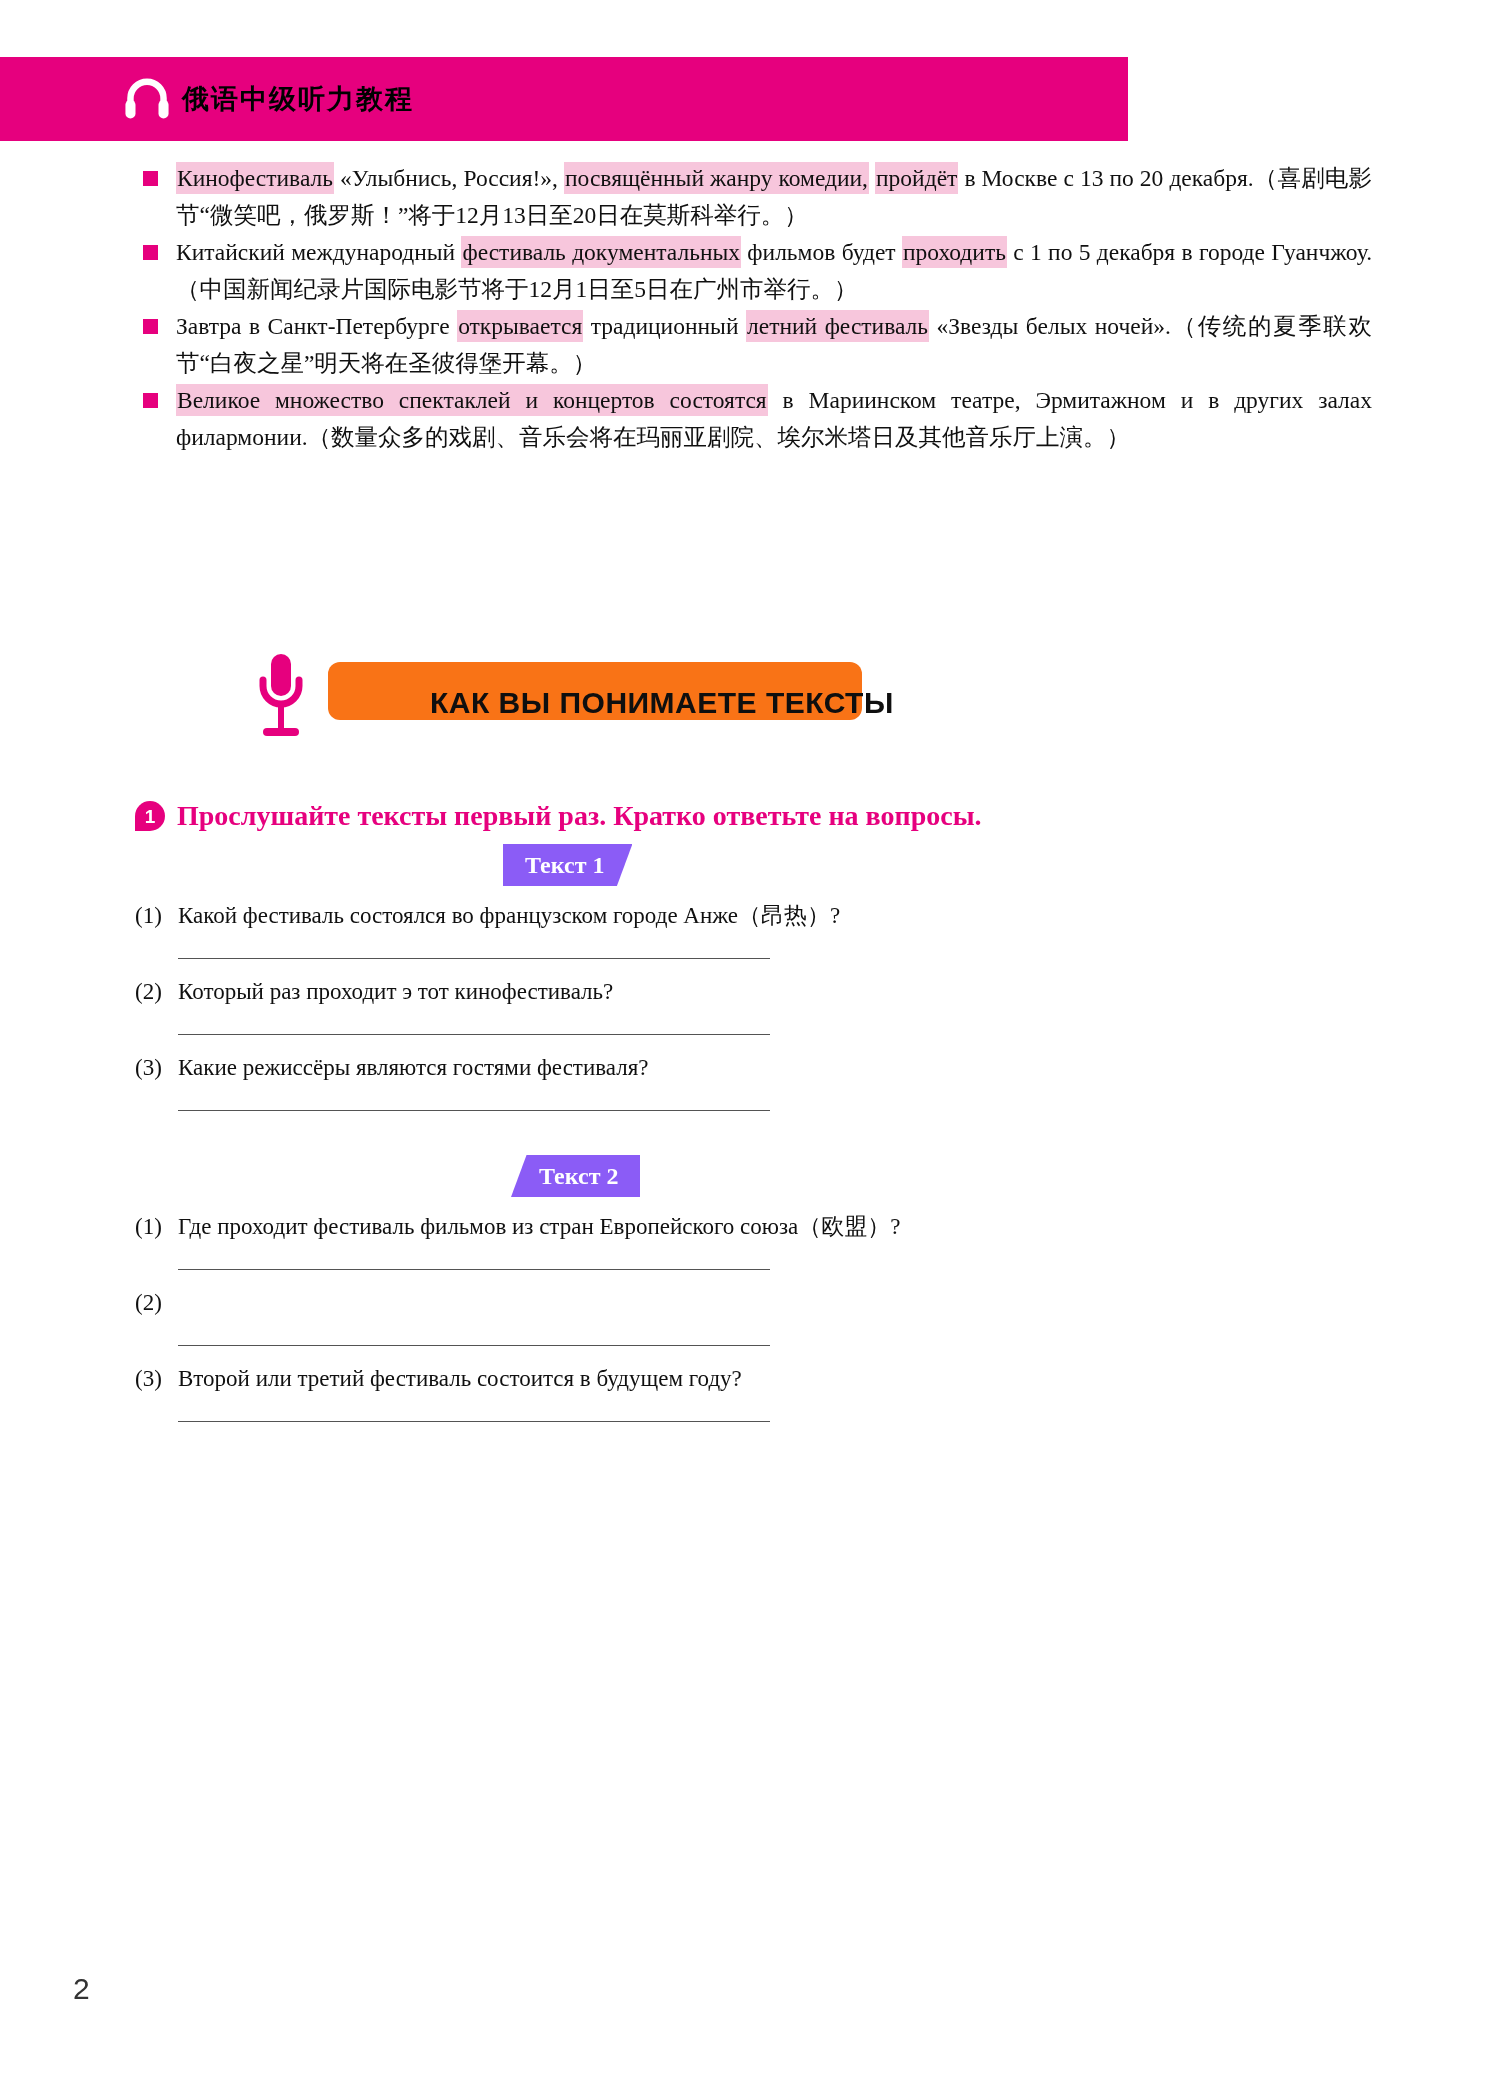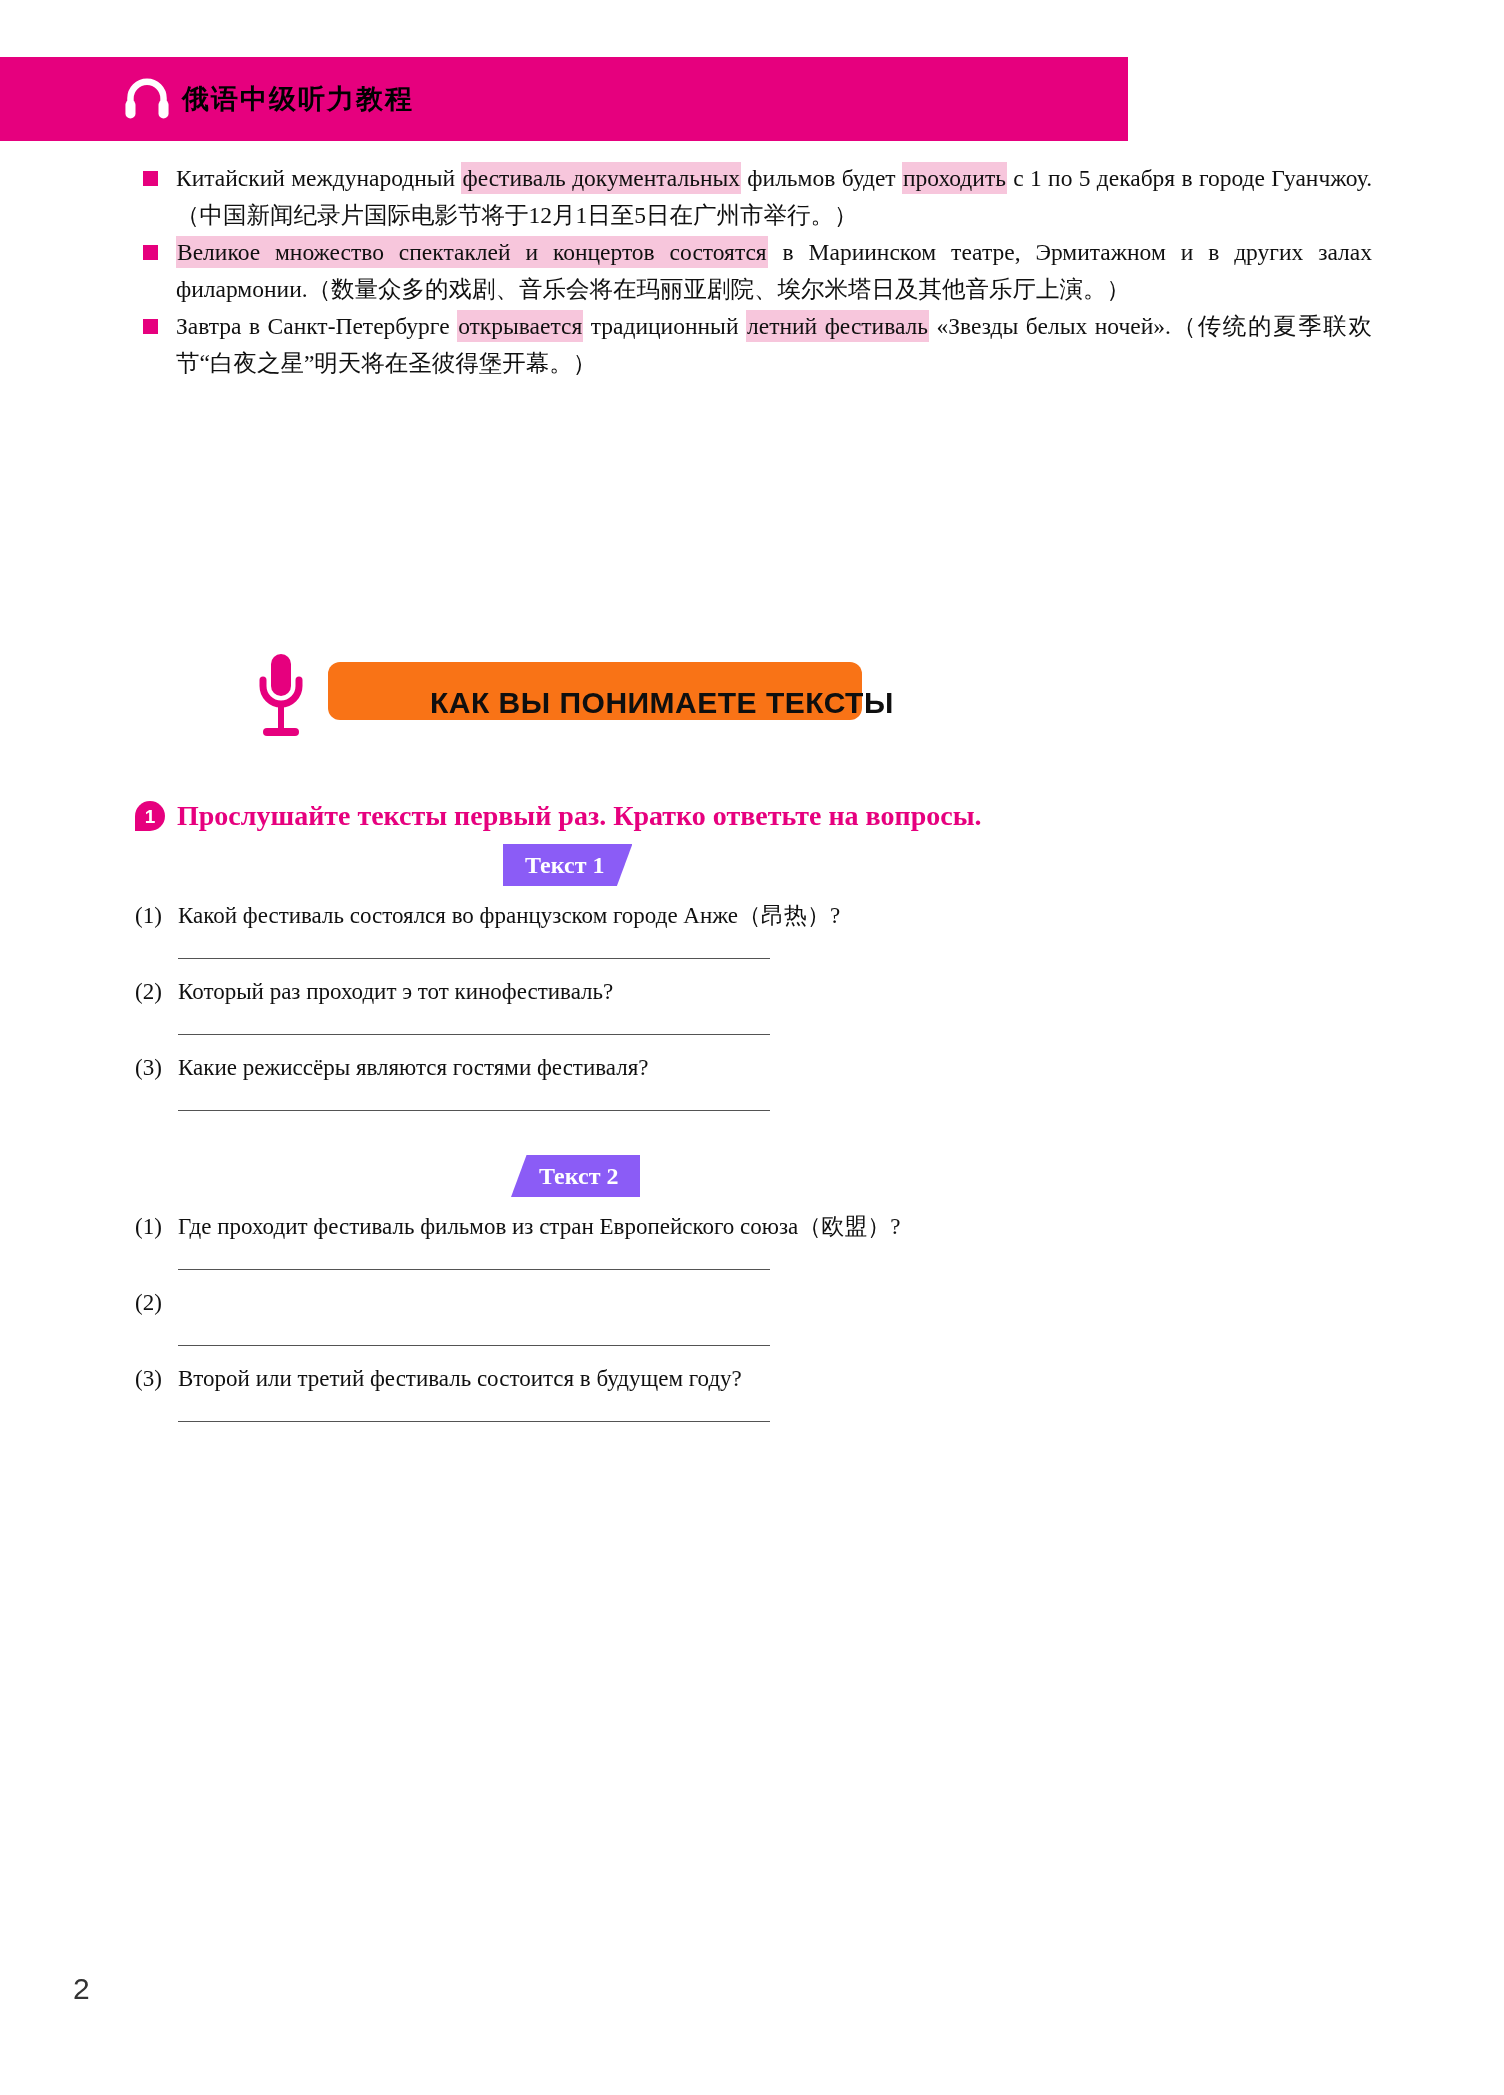--- a/index.html
+++ b/index.html
@@ -170,27 +170,30 @@
       <path d="M9 42 V28 a23 23 0 0 1 46 0 V42" fill="none" stroke="#ffffff" stroke-width="9" stroke-linecap="round"></path>
       <rect x="2" y="30" width="14" height="26" rx="7" fill="#ffffff"></rect>
       <rect x="48" y="30" width="14" height="26" rx="7" fill="#ffffff"></rect>
     </svg>
     <span class="topbar-title">俄语中级听力教程</span>
   </header>
 
   <section class="examples">
     <ul class="example-list">
       <li class="example-item">
+        <span class="bullet-square"></span><span class="hl">Кинофестиваль</span><span> «Улыбнись, Россия!», </span><span class="hl">посвящённый жанру комедии,</span><span> </span><span class="hl">пройдёт</span><span> в Москве с 13 по 20 декабря.（喜剧电影节“微笑吧，俄罗斯！”将于12月13日至20日在莫斯科举行。）</span>
+      </li>
+      <li class="example-item">
         <span class="bullet-square"></span><span>Китайский международный </span><span class="hl">фестиваль документальных</span><span> фильмов будет </span><span class="hl">проходить</span><span> с 1 по 5 декабря в городе Гуанчжоу.（中国新闻纪录片国际电影节将于12月1日至5日在广州市举行。）</span>
       </li>
       <li class="example-item">
+        <span class="bullet-square"></span><span>Завтра в Санкт-Петербурге </span><span class="hl">открывается</span><span> традиционный </span><span class="hl">летний фестиваль</span><span> «Звезды белых ночей».（传统的夏季联欢节“白夜之星”明天将在圣彼得堡开幕。）</span>
+      </li>
+      <li class="example-item">
         <span class="bullet-square"></span><span class="hl">Великое множество спектаклей и концертов состоятся</span><span> в Мариинском театре, Эрмитажном и в других залах филармонии.（数量众多的戏剧、音乐会将在玛丽亚剧院、埃尔米塔日及其他音乐厅上演。）</span>
-      </li>
-      <li class="example-item">
-        <span class="bullet-square"></span><span>Завтра в Санкт-Петербурге </span><span class="hl">открывается</span><span> традиционный </span><span class="hl">летний фестиваль</span><span> «Звезды белых ночей».（传统的夏季联欢节“白夜之星”明天将在圣彼得堡开幕。）</span>
       </li>
     </ul>
   </section>
 
   <div class="banner-row">
     <svg class="mic-icon" width="62" height="100" viewBox="0 0 62 100">
       <rect x="21" y="2" width="20" height="42" rx="10" fill="#e6007e"></rect>
       <path d="M13 28 v6 a18 18 0 0 0 36 0 v-6" fill="none" stroke="#e6007e" stroke-width="7" stroke-linecap="round"></path>
       <rect x="28" y="55" width="6" height="21" fill="#e6007e"></rect>
       <rect x="13" y="76" width="36" height="8" rx="4" fill="#e6007e"></rect>

